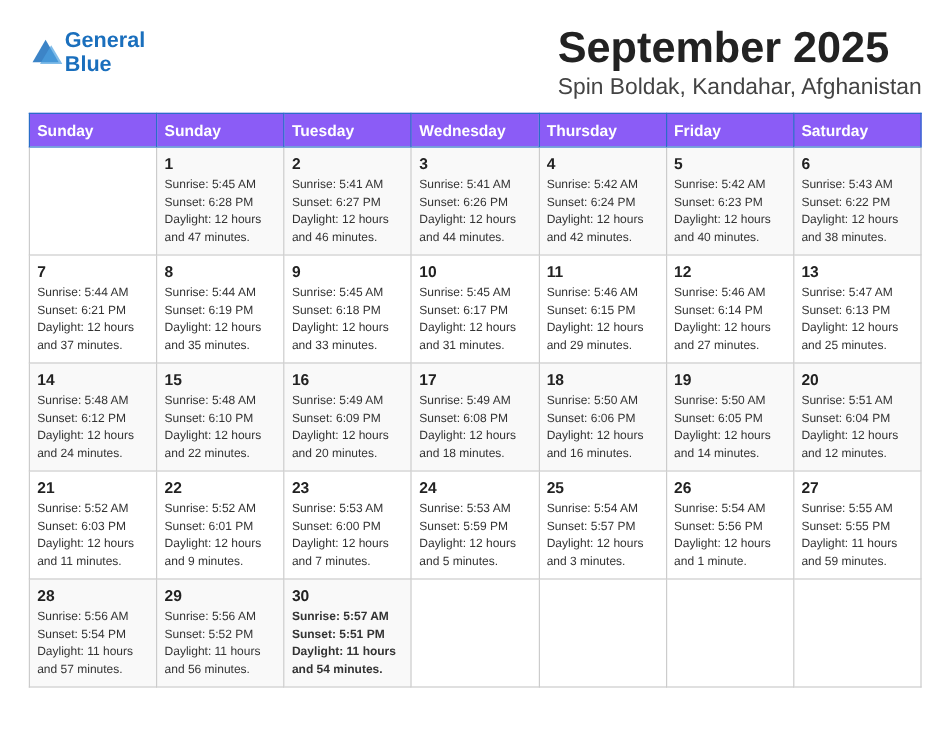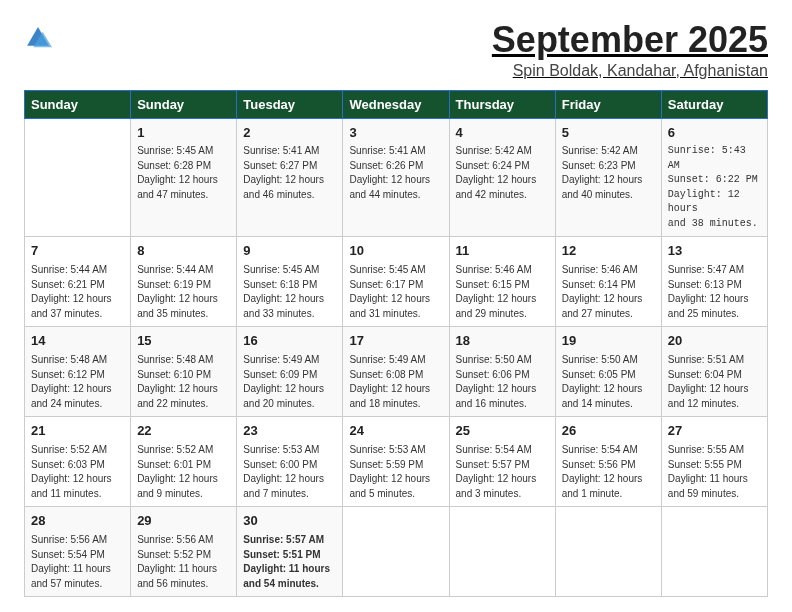--- a/index.html
+++ b/index.html
@@ -29,41 +29,39 @@
     }
     .logo-text span {
       color: #1a6fbd;
     }
     .logo-icon {
       width: 28px;
       height: 28px;
       margin-right: 2px;
     }
     .title-block {
-      text-align: right;
-      text-decoration: underline;
     }
     .month-title {
       font-size: 36px;
       font-weight: bold;
       color: #222;
       line-height: 1.1;
     }
     .subtitle {
-      font-size: 16px;
+      font-size: 19px;
       color: #444;
       margin-top: 2px;
     }
     table {
       width: 100%;
       border-collapse: collapse;
       font-size: 10.5px;
     }
     thead tr th {
-      background-color: #14532d;
+      background-color: #8b5cf6;
       color: #fff;
       text-align: left;
       padding: 6px 6px;
       font-size: 13px;
       font-weight: bold;
       border: 1px solid #2a6dc9;
     }
     tbody tr td {
       border: 1px solid #ccc;
       vertical-align: top;
@@ -102,20 +100,24 @@
 </head>
 <body>
 
 <div class="header-row">
   <div class="logo">
     <svg class="logo-icon" viewBox="0 0 36 36" xmlns="http://www.w3.org/2000/svg">
       <rect x="0" y="0" width="36" height="36" fill="none"></rect>
       <polygon points="18,4 32,28 4,28" fill="#1a6fbd" opacity="0.85"></polygon>
       <polygon points="24,10 36,30 12,30" fill="#4a9fe0" opacity="0.7"></polygon>
     </svg>
+    <div class="logo-text">
+      <div><span>General</span></div>
+      <div><span style="color:#1a6fbd;">Blue</span></div>
+    </div>
   </div>
   <div class="title-block">
     <div class="month-title">September 2025</div>
     <div class="subtitle">Spin Boldak, Kandahar, Afghanistan</div>
   </div>
 </div>
 
 <table>
   <thead>
     <tr id="thead-row">
@@ -161,21 +163,21 @@
         </td>
         <td>
           <span class="day-num">5</span>
           <div class="day-info" style="white-space: pre-line;">Sunrise: 5:42 AM
 Sunset: 6:23 PM
 Daylight: 12 hours
 and 40 minutes.</div>
         </td>
         <td>
           <span class="day-num">6</span>
-          <div class="day-info" style="white-space: pre-line; font-family: Liberation Mono, monospace;">Sunrise: 5:43 AM
+          <div class="day-info" style="white-space: pre-line;">Sunrise: 5:43 AM
 Sunset: 6:22 PM
 Daylight: 12 hours
 and 38 minutes.</div>
         </td>
       </tr>
       <tr>
         <td>
           <span class="day-num">7</span>
           <div class="day-info" style="white-space: pre-line;">Sunrise: 5:44 AM
 Sunset: 6:21 PM

